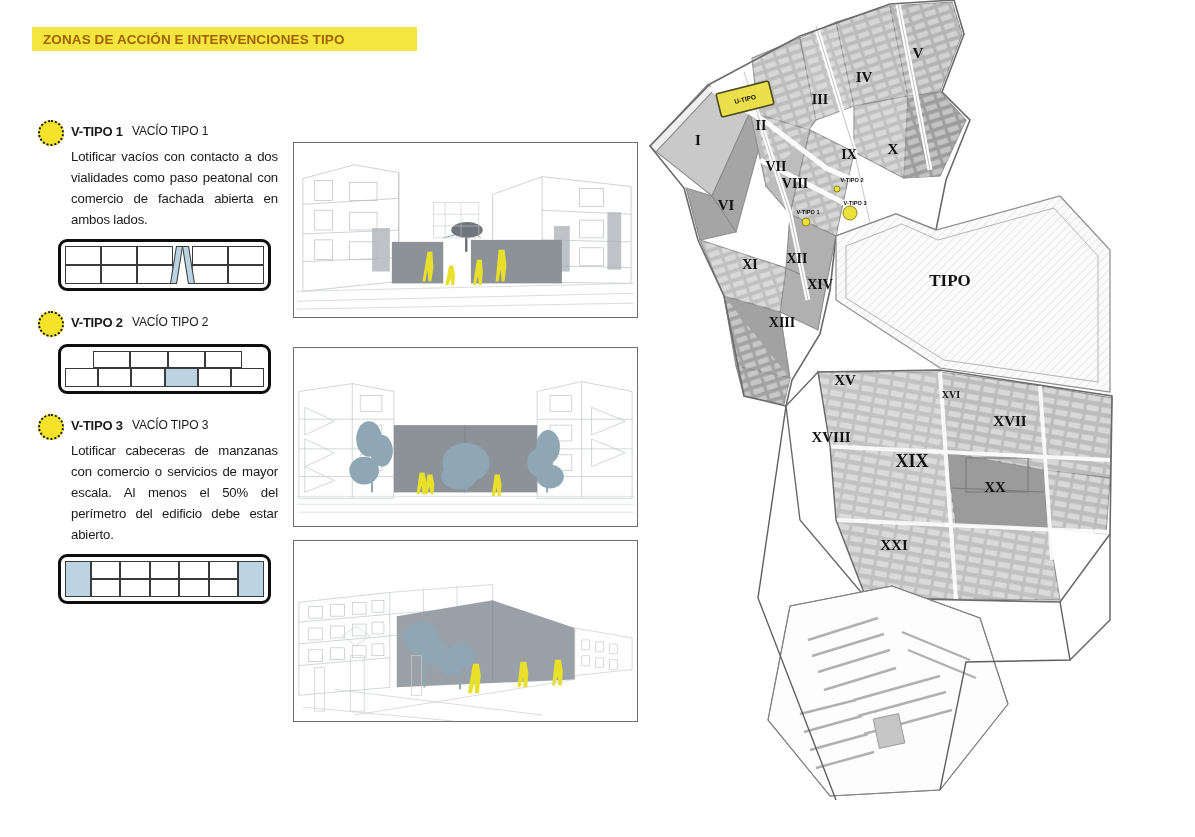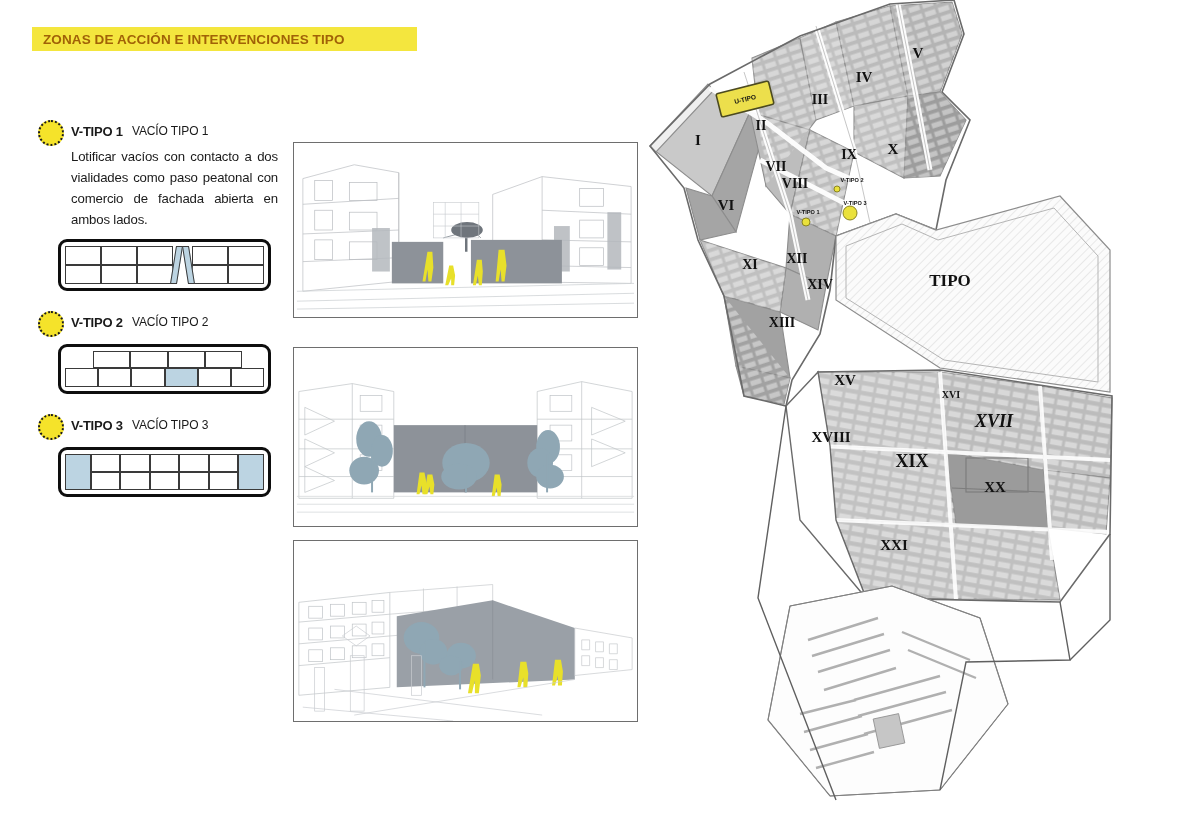--- a/index.html
+++ b/index.html
@@ -184,20 +184,21 @@
         </div>
       </div>
     </div>
 
     <div class="entry" style="margin-top:18px;">
       <div class="dot"></div>
       <div class="entry-head">
         <span class="t1">V-TIPO 3</span>
         <span class="t2">VACÍO TIPO 3</span>
       </div>
+      <div class="entry-body">Lotificar cabeceras de manzanas con comercio o servicios de mayor escala. Al menos el 50% del perímetro del edificio debe estar abierto.</div>
       <div class="diagram d3w">
         <div class="d3">
           <div class="cap"></div>
           <div class="mid">
             <div class="c">
                 <div></div>
                 <div></div>
               </div>
             <div class="c">
                 <div></div>
@@ -524,21 +525,21 @@
     <div class="zlabel" style="left:136px; top:167px; font-size:14px;">VII</div>
     <div class="zlabel" style="left:155px; top:184px; font-size:14px;">VIII</div>
     <div class="zlabel" style="left:209px; top:155px; font-size:14px;">IX</div>
     <div class="zlabel" style="left:253px; top:149px; font-size:15px;">X</div>
     <div class="zlabel" style="left:110px; top:265px; font-size:14px;">XI</div>
     <div class="zlabel" style="left:157px; top:243px; font-size:14px;margin-top:16px;">XII</div>
     <div class="zlabel" style="left:142px; top:323px; font-size:14px;">XIII</div>
     <div class="zlabel" style="left:180px; top:285px; font-size:14px;">XIV</div>
     <div class="zlabel" style="left:205px; top:380px; font-size:15px;">XV</div>
     <div class="zlabel" style="left:277px; top:394px; font-size:10px;margin-left:34px;">XVI</div>
-    <div class="zlabel" style="left:354px; top:421px; font-size:18px;font-style:italic;">XVII</div>
+    <div class="zlabel" style="left:370px; top:421px; font-size:15px;">XVII</div>
     <div class="zlabel" style="left:191px; top:437px; font-size:15px;">XVIII</div>
     <div class="zlabel" style="left:272px; top:461px; font-size:18px;">XIX</div>
     <div class="zlabel" style="left:355px; top:487px; font-size:15px;">XX</div>
     <div class="zlabel" style="left:254px; top:545px; font-size:15px;">XXI</div>
     <div class="zlabel" style="left:310px; top:281px; font-size:17px;">TIPO</div>
 
     
     <div class="vlabel" style="left:105px; top:99px; font-size:6.5px; transform:translate(-50%,-50%) rotate(-14deg);">U-TIPO</div>
 
     

